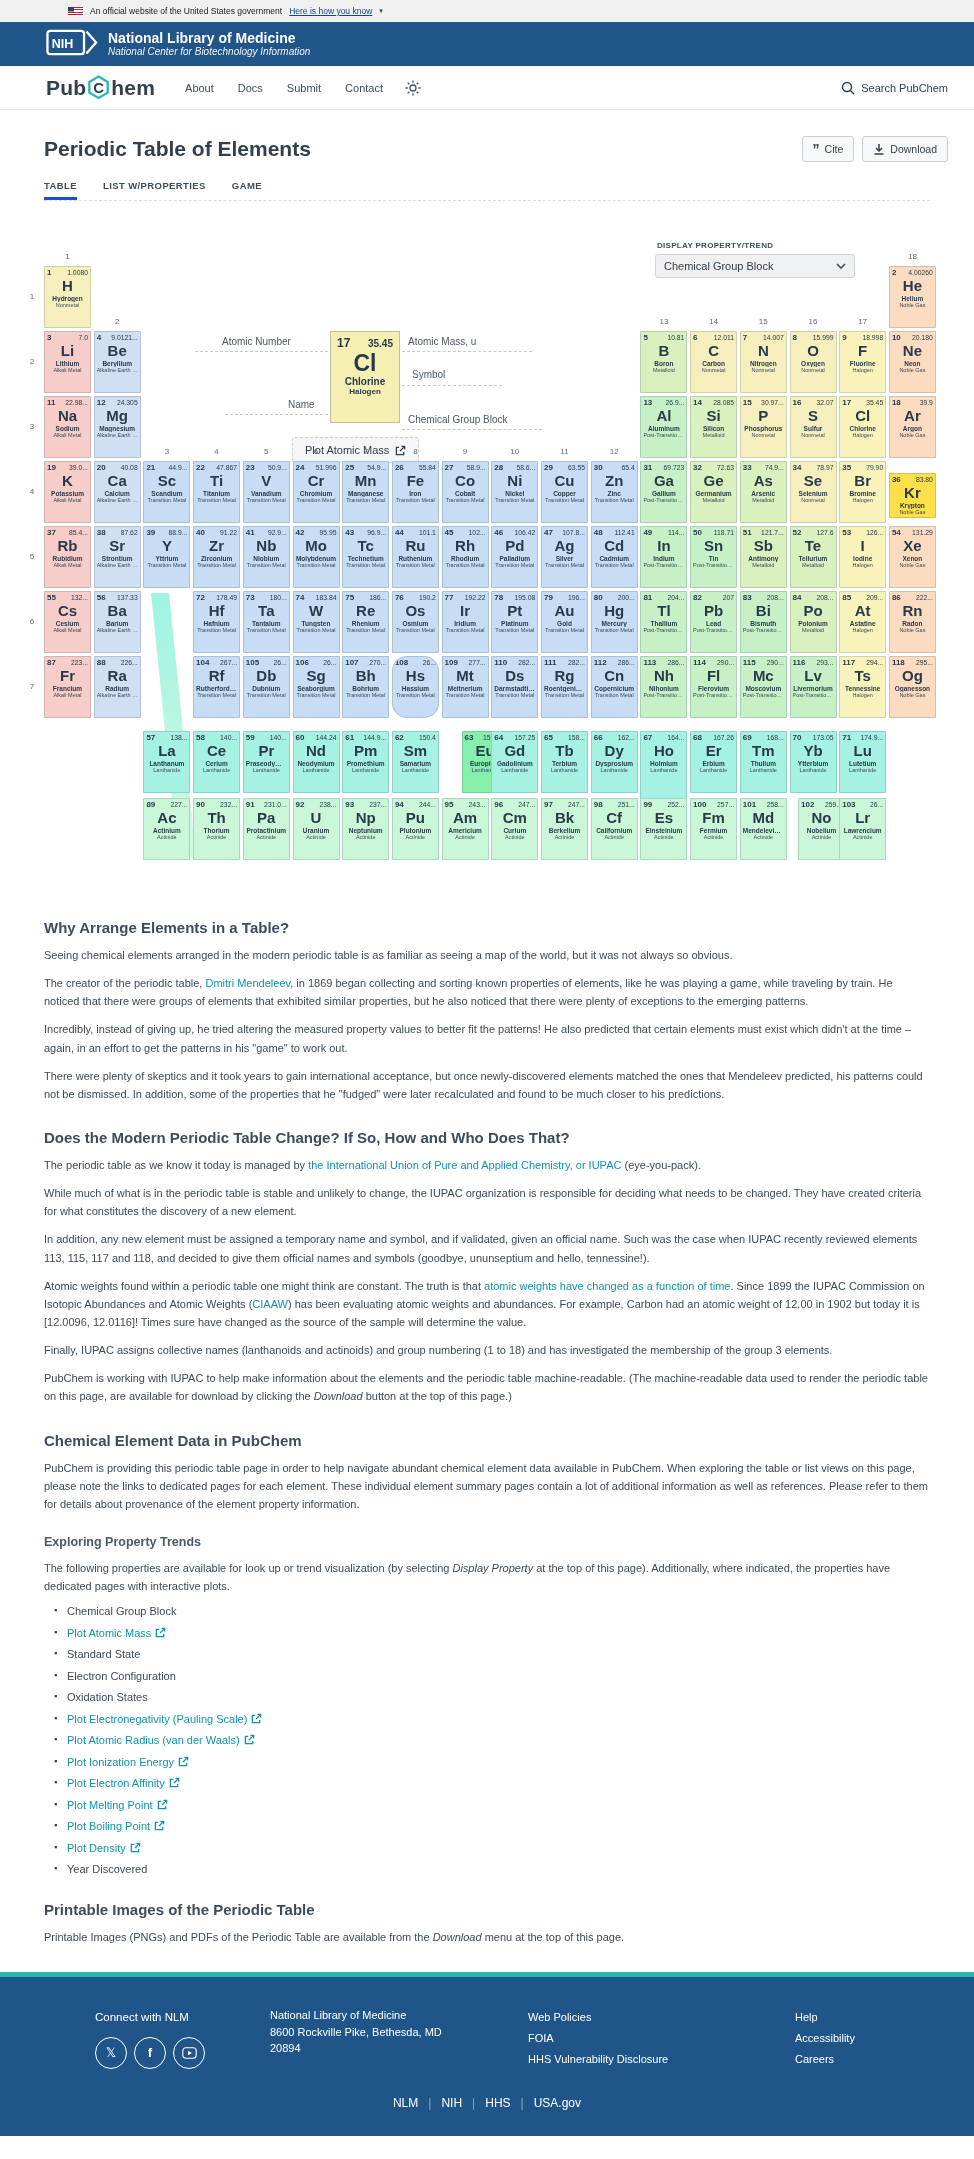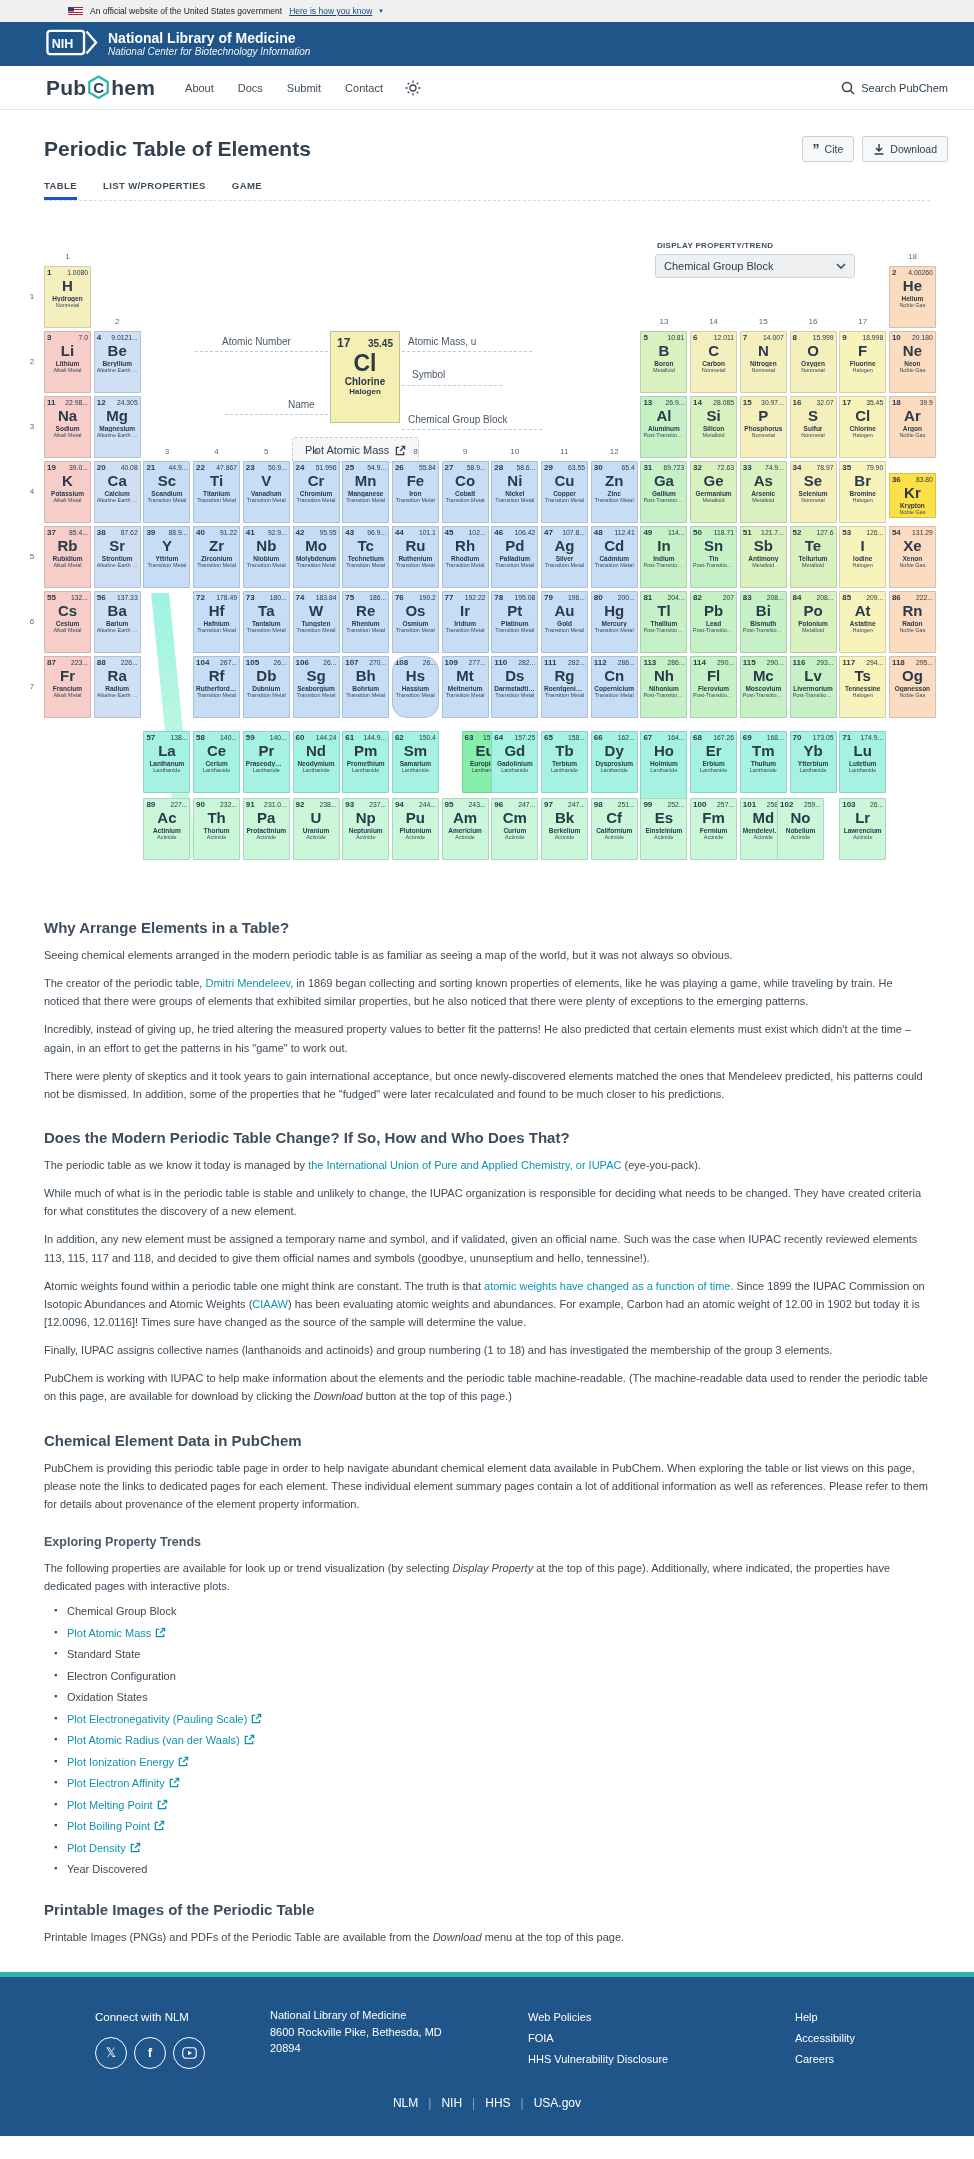--- a/index.html
+++ b/index.html
@@ -1275,21 +1275,21 @@
     </div>
     <div class="ecell" data-interactable="true" style="left: 739.8px; top: 597px; width: 47px; height: 62px; background: rgb(201, 247, 216);">
       <div class="e-top">
         <span class="e-num" data-interactable="false">101</span>
         <span class="e-mass" data-interactable="false">258...</span>
       </div>
       <div class="e-sym" data-interactable="false">Md</div>
       <div class="e-name" data-interactable="false">Mendelevium</div>
       <div class="e-block" data-interactable="false">Actinide</div>
     </div>
-    <div class="ecell" data-interactable="true" style="left: 777px; top: 597px; width: 47px; height: 62px; background: rgb(201, 247, 216);">
+    <div class="ecell" data-interactable="true" style="left: 798px; top: 597px; width: 47px; height: 62px; background: rgb(201, 247, 216);">
       <div class="e-top">
         <span class="e-num" data-interactable="false">102</span>
         <span class="e-mass" data-interactable="false">259...</span>
       </div>
       <div class="e-sym" data-interactable="false">No</div>
       <div class="e-name" data-interactable="false">Nobelium</div>
       <div class="e-block" data-interactable="false">Actinide</div>
     </div>
     <div class="ecell" data-interactable="true" style="left: 839.2px; top: 597px; width: 47px; height: 62px; background: rgb(201, 247, 216);">
       <div class="e-top">

